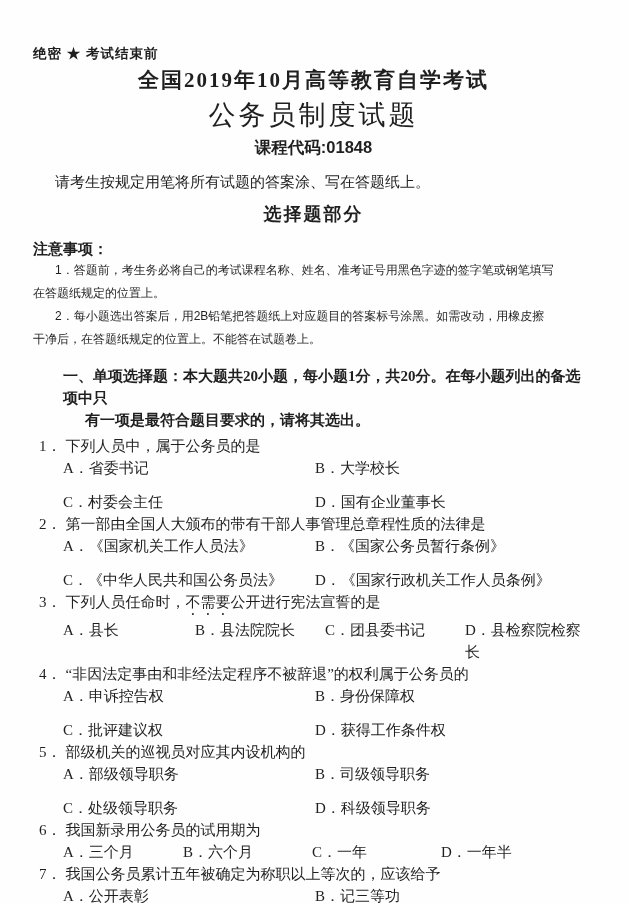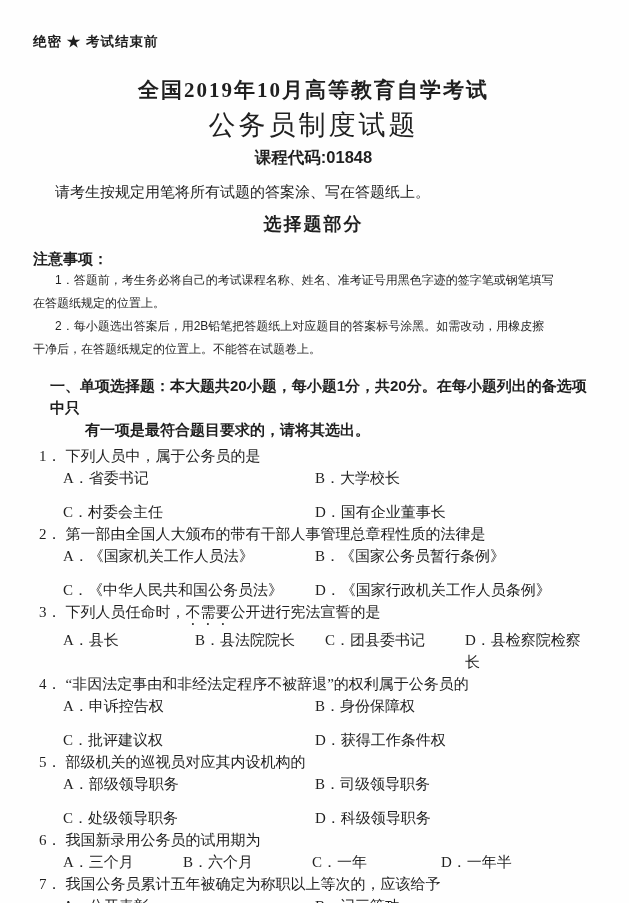--- a/index.html
+++ b/index.html
@@ -10,29 +10,29 @@
   html,body{margin:0;padding:0;}
   body{
     width:629px;height:903px;
     background:#fefefe;color:var(--ink);
     font-family:var(--serif);
     overflow:hidden;
   }
   .page{
     box-sizing:border-box;
     width:629px;height:903px;
-    padding:33px 35px 10px 33px;
+    padding:45px 35px 10px 33px;
   }
   .classified{
     font-family:var(--sans);
     font-weight:bold;font-size:13.5px;
     letter-spacing:1px;
   }
   .exam-title{
-    text-align:center;margin-top:25px;
+    text-align:center;margin-top:3px;
     font-family:var(--serif);font-weight:600;font-size:21px;
     letter-spacing:2px;
   }
   .paper-title{
     text-align:center;margin-top:3px;
     font-family:var(--sans);font-weight:normal;font-size:27px;
     letter-spacing:3px;
   }
   .course-code{
     text-align:center;margin-top:4px;
@@ -53,21 +53,21 @@
   }
   .note-line{
     font-family:var(--sans);font-size:12px;line-height:23px;
   }
   .note-first{text-indent:22px;}
   .part-header{
     margin-top:14px;
     font-family:var(--sans);font-weight:bold;font-size:15px;
     line-height:22px;
   }
-  .part-line1{margin-left:17px;}
+  .part-line1{margin-left:30px;font-family:Liberation Serif, serif;}
   .part-line2{margin-left:52px;}
   .questions{margin-top:4px;font-size:15px;}
   .q-line{margin-left:6px;line-height:22px;}
   .q-num{margin-right:4px;}
   .opts{margin-left:30px;line-height:22px;gap:12px;}
   .opts-2{display:grid;grid-template-columns:240px 1fr;}
   .opts-4a{display:grid;grid-template-columns:120px 118px 128px 1fr;}
   .opts-4b{display:grid;grid-template-columns:108px 117px 117px 1fr;}
   .em-dots{
     -webkit-text-emphasis:filled dot;

